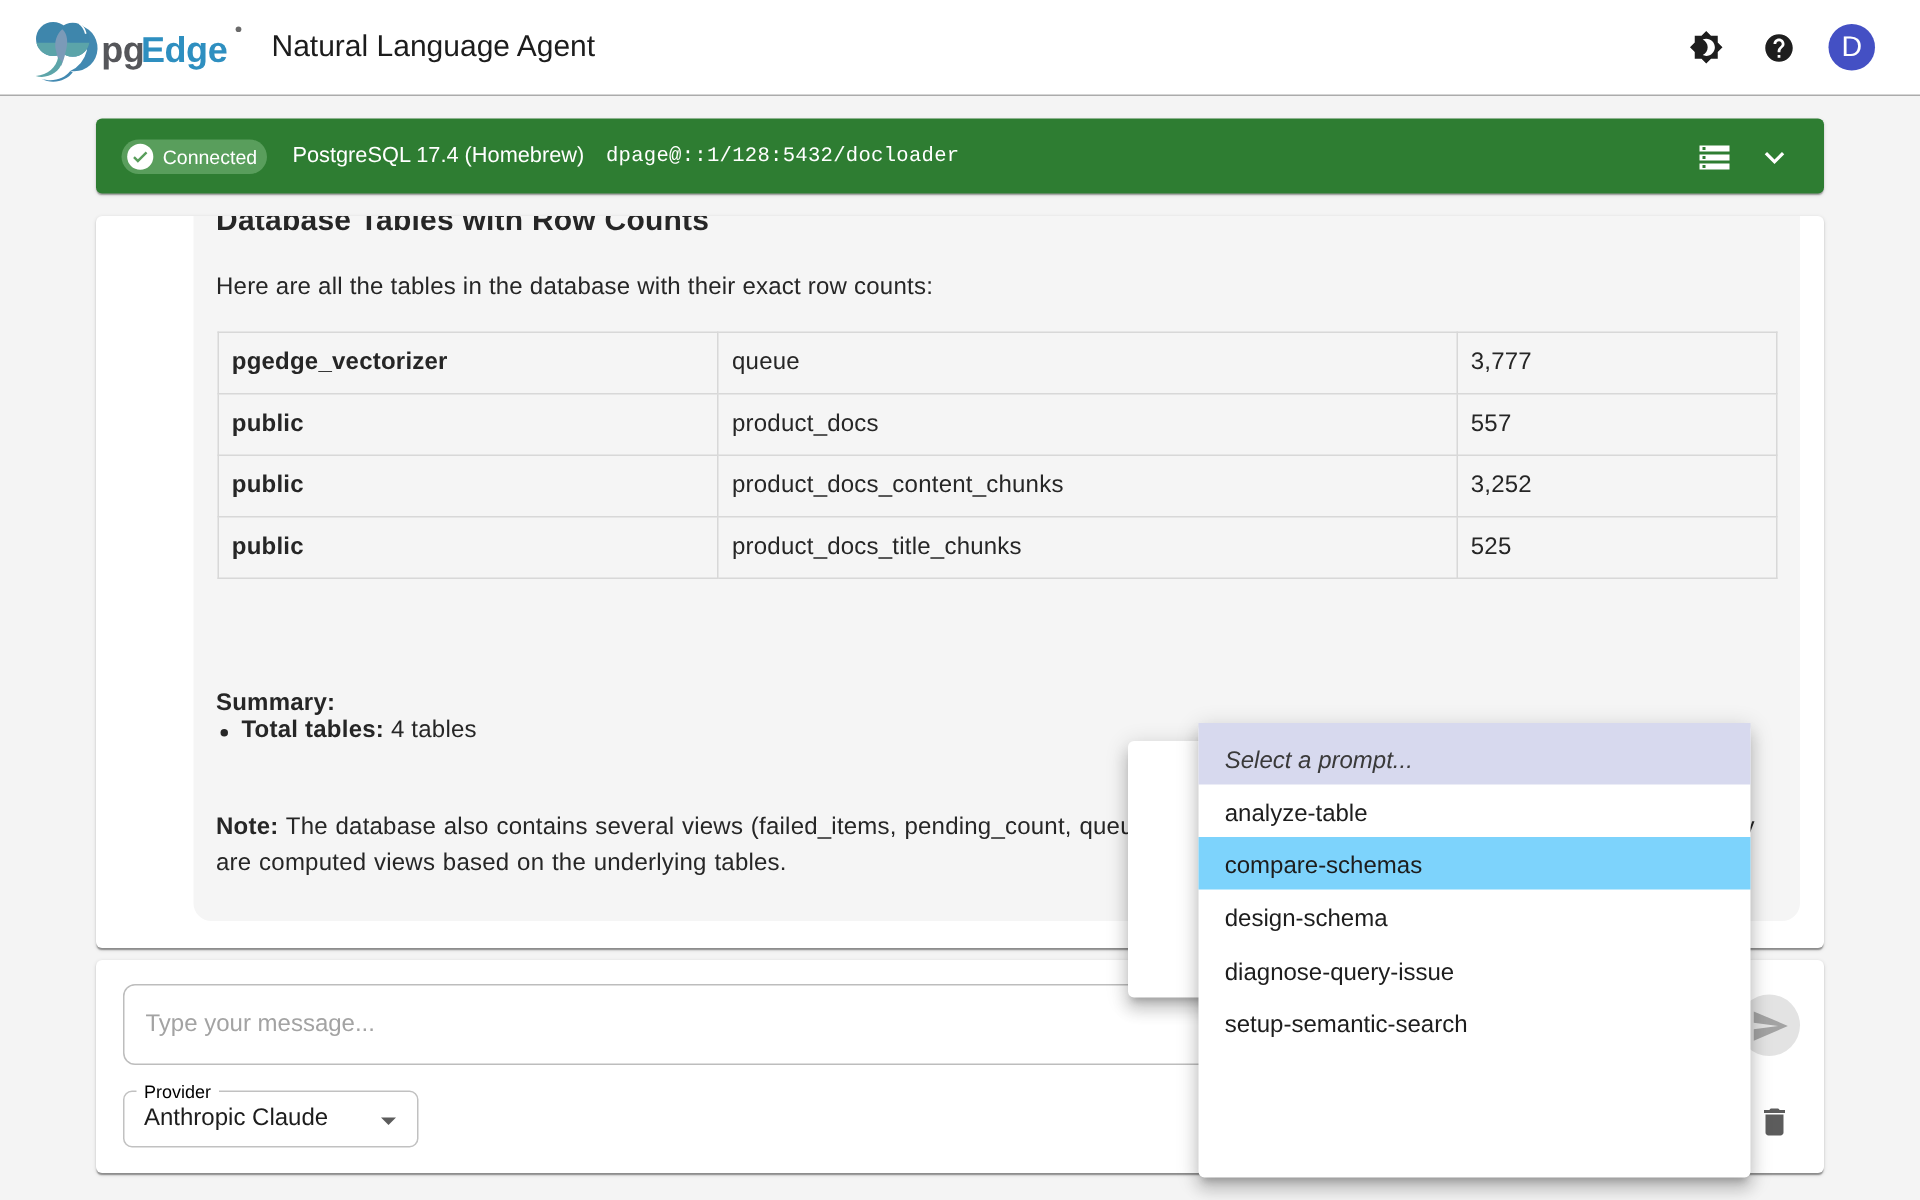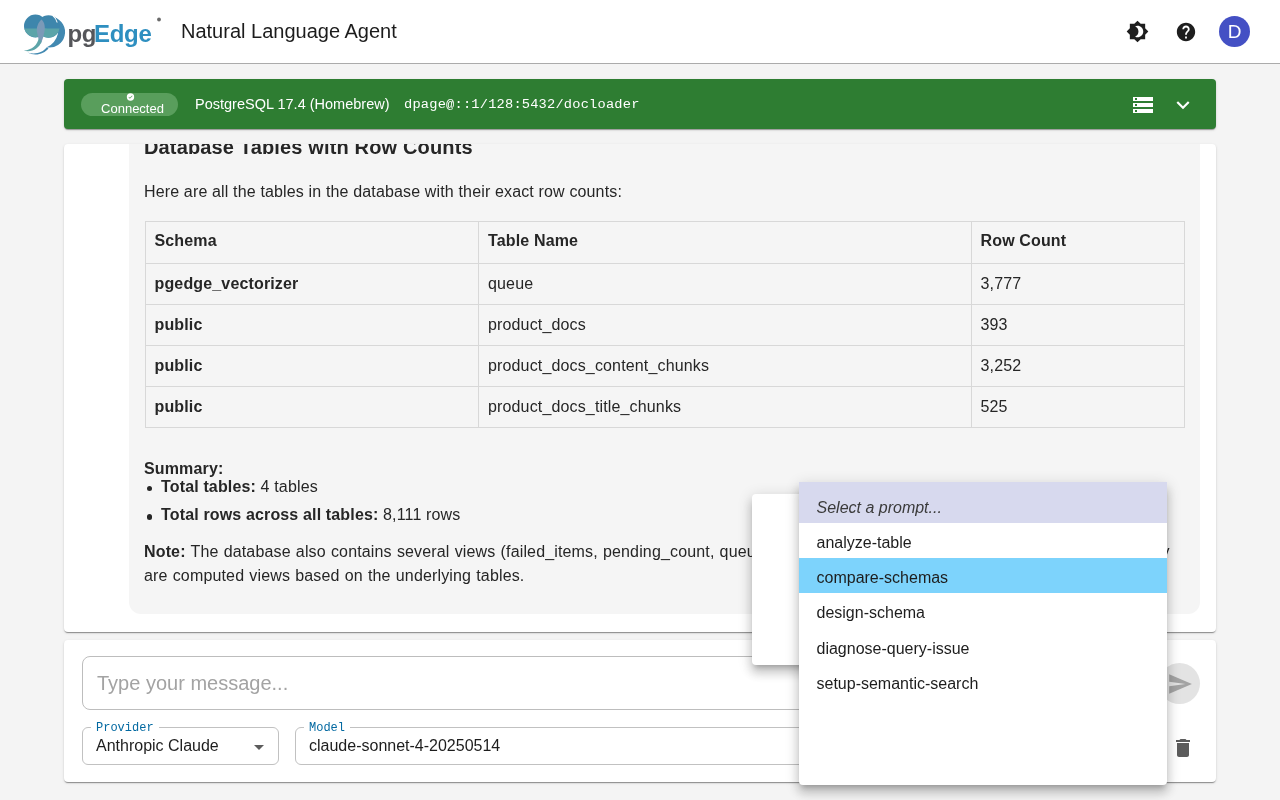--- a/index.html
+++ b/index.html
@@ -7,21 +7,21 @@
 body { background:#f4f4f4; font-family:"Liberation Sans", sans-serif; position:relative; color:#212121; }
 .abs { position:absolute; }
 
 
 #header { position:absolute; left:0; top:0; width:1280px; height:64px; background:#fff; border-bottom:1px solid #ababab; display:flex; align-items:center; }
 #title { position:absolute; left:181px; top:0; height:63px; line-height:63px; font-size:20px; font-weight:500; color:#1c1c1c; }
 #avatar { position:absolute; left:1219px; top:16px; width:31px; height:31px; border-radius:50%; background:#4450c4; color:#fff; font-size:19px; display:flex; align-items:center; justify-content:center; }
 
 
 #conn { position:absolute; left:64px; top:79px; width:1152px; height:50px; background:#2e7d32; border-radius:4px; box-shadow:0 2px 1px -1px rgba(0,0,0,.2),0 1px 1px 0 rgba(0,0,0,.14),0 1px 3px 0 rgba(0,0,0,.12); color:#fff; }
-#pill { position:absolute; left:81px; top:93px; width:97px; height:23px; border-radius:12px; background:#599e5c; display:flex; align-items:center;flex-direction:column; }
+#pill { position:absolute; left:81px; top:93px; width:97px; height:23px; border-radius:12px; background:#599e5c; display:flex; align-items:center; }
 #pill span { font-size:13px; color:#fff; margin-left:6px; }
 #pg-ver { position:absolute; left:195px; top:79px; height:50px; line-height:50px; font-size:14.5px; color:#fff; }
 #conn-str { position:absolute; left:404px; top:79px; height:50px; line-height:51px; font-size:13.7px; font-family:"Liberation Mono", monospace; color:#fff; letter-spacing:0.2px; }
 
 
 #chatcard { position:absolute; left:64px; top:144px; width:1152px; height:488px; background:#fff; border-radius:4px; box-shadow:0 2px 1px -1px rgba(0,0,0,.25),0 1px 1px 0 rgba(0,0,0,.16),0 1px 3px 0 rgba(0,0,0,.12); overflow:hidden; }
 #bubble { position:absolute; left:65px; top:-40px; width:1070.5px; height:510px; background:#f5f5f5; border-radius:12px; }
 
 #msg-h3 { position:absolute; left:80px; top:-9px; font-size:20px; font-weight:bold; color:#262626; line-height:24px; letter-spacing:0.15px; }
 #msg-p1 { position:absolute; left:80px; top:36px; font-size:16px; color:#262626; line-height:24px; letter-spacing:0.15px; }
@@ -34,23 +34,23 @@
 #msg-table .c3 { width:213.5px; }
 #msg-sum { position:absolute; left:80px; top:297.2px; font-size:16px; font-weight:bold; color:#262626; line-height:24px; letter-spacing:0.15px;margin-top:16px; }
 #msg-ul { position:absolute; left:80px; top:330.5px; font-size:16px; color:#262626; line-height:24px; letter-spacing:0.15px; }
 #msg-ul .li { position:relative; padding-left:17px; margin-bottom:4.8px; }
 #msg-ul .li:before { content:""; position:absolute; left:2.5px; top:11px; width:5.5px; height:5.5px; border-radius:50%; background:#262626; }
 #msg-note { position:absolute; left:80px; top:396.1px; font-size:16px; color:#262626; line-height:23.6px; width:1100px; letter-spacing:0.15px; word-spacing:0.55px; white-space:nowrap; }
 
 
 #botcard { position:absolute; left:64px; top:640px; width:1152px; height:142px; background:#fff; border-radius:4px; box-shadow:0 2px 1px -1px rgba(0,0,0,.25),0 1px 1px 0 rgba(0,0,0,.16),0 1px 3px 0 rgba(0,0,0,.12); }
 #msginput { position:absolute; left:18px; top:16px; width:1046px; height:54px; border:1px solid #bdbdbd; border-radius:8px; }
-#msginput span { position:absolute; left:14px; top:0; height:52px; line-height:52px; font-size:20px; color:#a3a3a3; }
+#msginput span { position:absolute; left:14px; top:0; height:52px; line-height:52px; font-size:16px; color:#a3a3a3; }
 .selbox { position:absolute; border:1px solid #c1c1c1; border-radius:6px; height:38px; }
-.selbox .lab { position:absolute; top:-6px; font-size:12px; color:#0369a1; background:#fff; padding:0 5px; line-height:12px;font-family:Liberation Mono, monospace; }
+.selbox .lab { position:absolute; top:-6px; font-size:12px; color:#000000; background:#fff; padding:0 5px; line-height:12px; }
 .selbox .val { position:absolute; left:13px; top:0; height:36px; line-height:36px; font-size:16px; color:#1d1d1d; }
 #provider { left:18px; top:87px; width:197px; }
 #provider .lab { left:8px; }
 #model { left:231px; top:87px; width:833px; }
 #model .lab { left:8px; }
 
 
 #paper2 { position:absolute; left:752px; top:493.75px; width:400.5px; height:171.25px; background:#fff; border-radius:4px; box-shadow:0 5px 5px -3px rgba(0,0,0,.2),0 8px 10px 1px rgba(0,0,0,.14),0 3px 14px 2px rgba(0,0,0,.12); z-index:5; }
 #menu { position:absolute; left:768px; top:481.5px; width:368px; height:303px; background:#fff; border-radius:4px; box-shadow:0 5px 5px -3px rgba(0,0,0,.2),0 8px 10px 1px rgba(0,0,0,.14),0 3px 14px 2px rgba(0,0,0,.12); z-index:6;margin-left:31px; }
 #menu .row0 { height:41px; background:#d7d9ee; font-style:italic; color:#3a3a3a; }
@@ -101,70 +101,60 @@
 <svg class="abs" style="left:1170px; top:92px;" width="26" height="26" viewBox="0 0 24 24" fill="#fff">
     <path d="M16.59 8.59L12 13.17 7.41 8.59 6 10l6 6 6-6z"></path>
   </svg>
 
 <div id="chatcard">
   <div id="bubble"></div>
   <div id="msg-h3">Database Tables with Row Counts</div>
   <div id="msg-p1">Here are all the tables in the database with their exact row counts:</div>
   <table id="msg-table">
     <tbody>
-        <tr>
-          <th class="c1">Schema</th>
-          <th class="c2">Table Name</th>
-          <th class="c3">Row Count</th>
-        </tr>
     <tr>
           <td class="c1" style="font-weight:bold">pgedge_vectorizer</td>
           <td class="c2">queue</td>
           <td class="c3">3,777</td>
         </tr>
     <tr>
           <td class="c1" style="font-weight:bold">public</td>
           <td class="c2">product_docs</td>
-          <td class="c3">393</td>
+          <td class="c3">557</td>
         </tr>
     <tr>
           <td class="c1" style="font-weight:bold">public</td>
           <td class="c2">product_docs_content_chunks</td>
           <td class="c3">3,252</td>
         </tr>
     <tr>
           <td class="c1" style="font-weight:bold">public</td>
           <td class="c2">product_docs_title_chunks</td>
           <td class="c3">525</td>
         </tr>
   </tbody>
     </table>
   <div id="msg-sum">Summary:</div>
   <div id="msg-ul">
     <div class="li"><b>Total tables:</b> 4 tables</div>
-    <div class="li"><b>Total rows across all tables:</b> 8,111 rows</div>
   </div>
   <div id="msg-note"><b>Note:</b> The database also contains several views (failed_items, pending_count, queue_depth, pending_items, etc.) that show 0 rows, but they<br>are computed views based on the underlying tables.</div>
 </div>
 
 <div id="botcard">
   <div id="msginput">
       <span>Type your message...</span>
     </div>
   <div id="provider" class="selbox">
       <span class="lab">Provider</span>
       <span class="val">Anthropic Claude</span>
     <svg style="position:absolute; right:7px; top:7px;" width="24" height="24" viewBox="0 0 24 24" fill="#5c5c5c">
         <path d="M7 10l5 5 5-5z"></path>
       </svg>
   </div>
-  <div id="model" class="selbox">
-      <span class="lab">Model</span>
-      <span class="val">claude-sonnet-4-20250514</span>
-    </div>
 </div>
 
 <svg class="abs" style="left:1125px; top:672px;" width="24" height="24" viewBox="0 0 24 24" fill="#555">
     <path d="M12 2C6.48 2 2 6.48 2 12s4.48 10 10 10 10-4.48 10-10S17.52 2 12 2zm1 17h-2v-2h2v2zm2.07-7.75l-.9.92C13.45 12.9 13 13.5 13 15h-2v-.5c0-1.1.45-2.1 1.17-2.83l1.24-1.26c.37-.36.59-.86.59-1.41 0-1.1-.9-2-2-2s-2 .9-2 2H8c0-2.21 1.79-4 4-4s4 1.79 4 4c0 .88-.36 1.68-.93 2.25z"></path>
   </svg>
 <div class="abs" style="left:1159px; top:663px; width:41px; height:41px; border-radius:50%; background:#e3e3e3;"></div>
 <svg class="abs" style="left:1167px; top:671px;" width="26" height="26" viewBox="0 0 24 24" fill="#a3a3a3">
     <path d="M2.01 21L23 12 2.01 3 2 10l15 2-15 2z"></path>
   </svg>
 <svg class="abs" style="left:1124px; top:739px;" width="24" height="24" viewBox="0 0 24 24" fill="#555">

